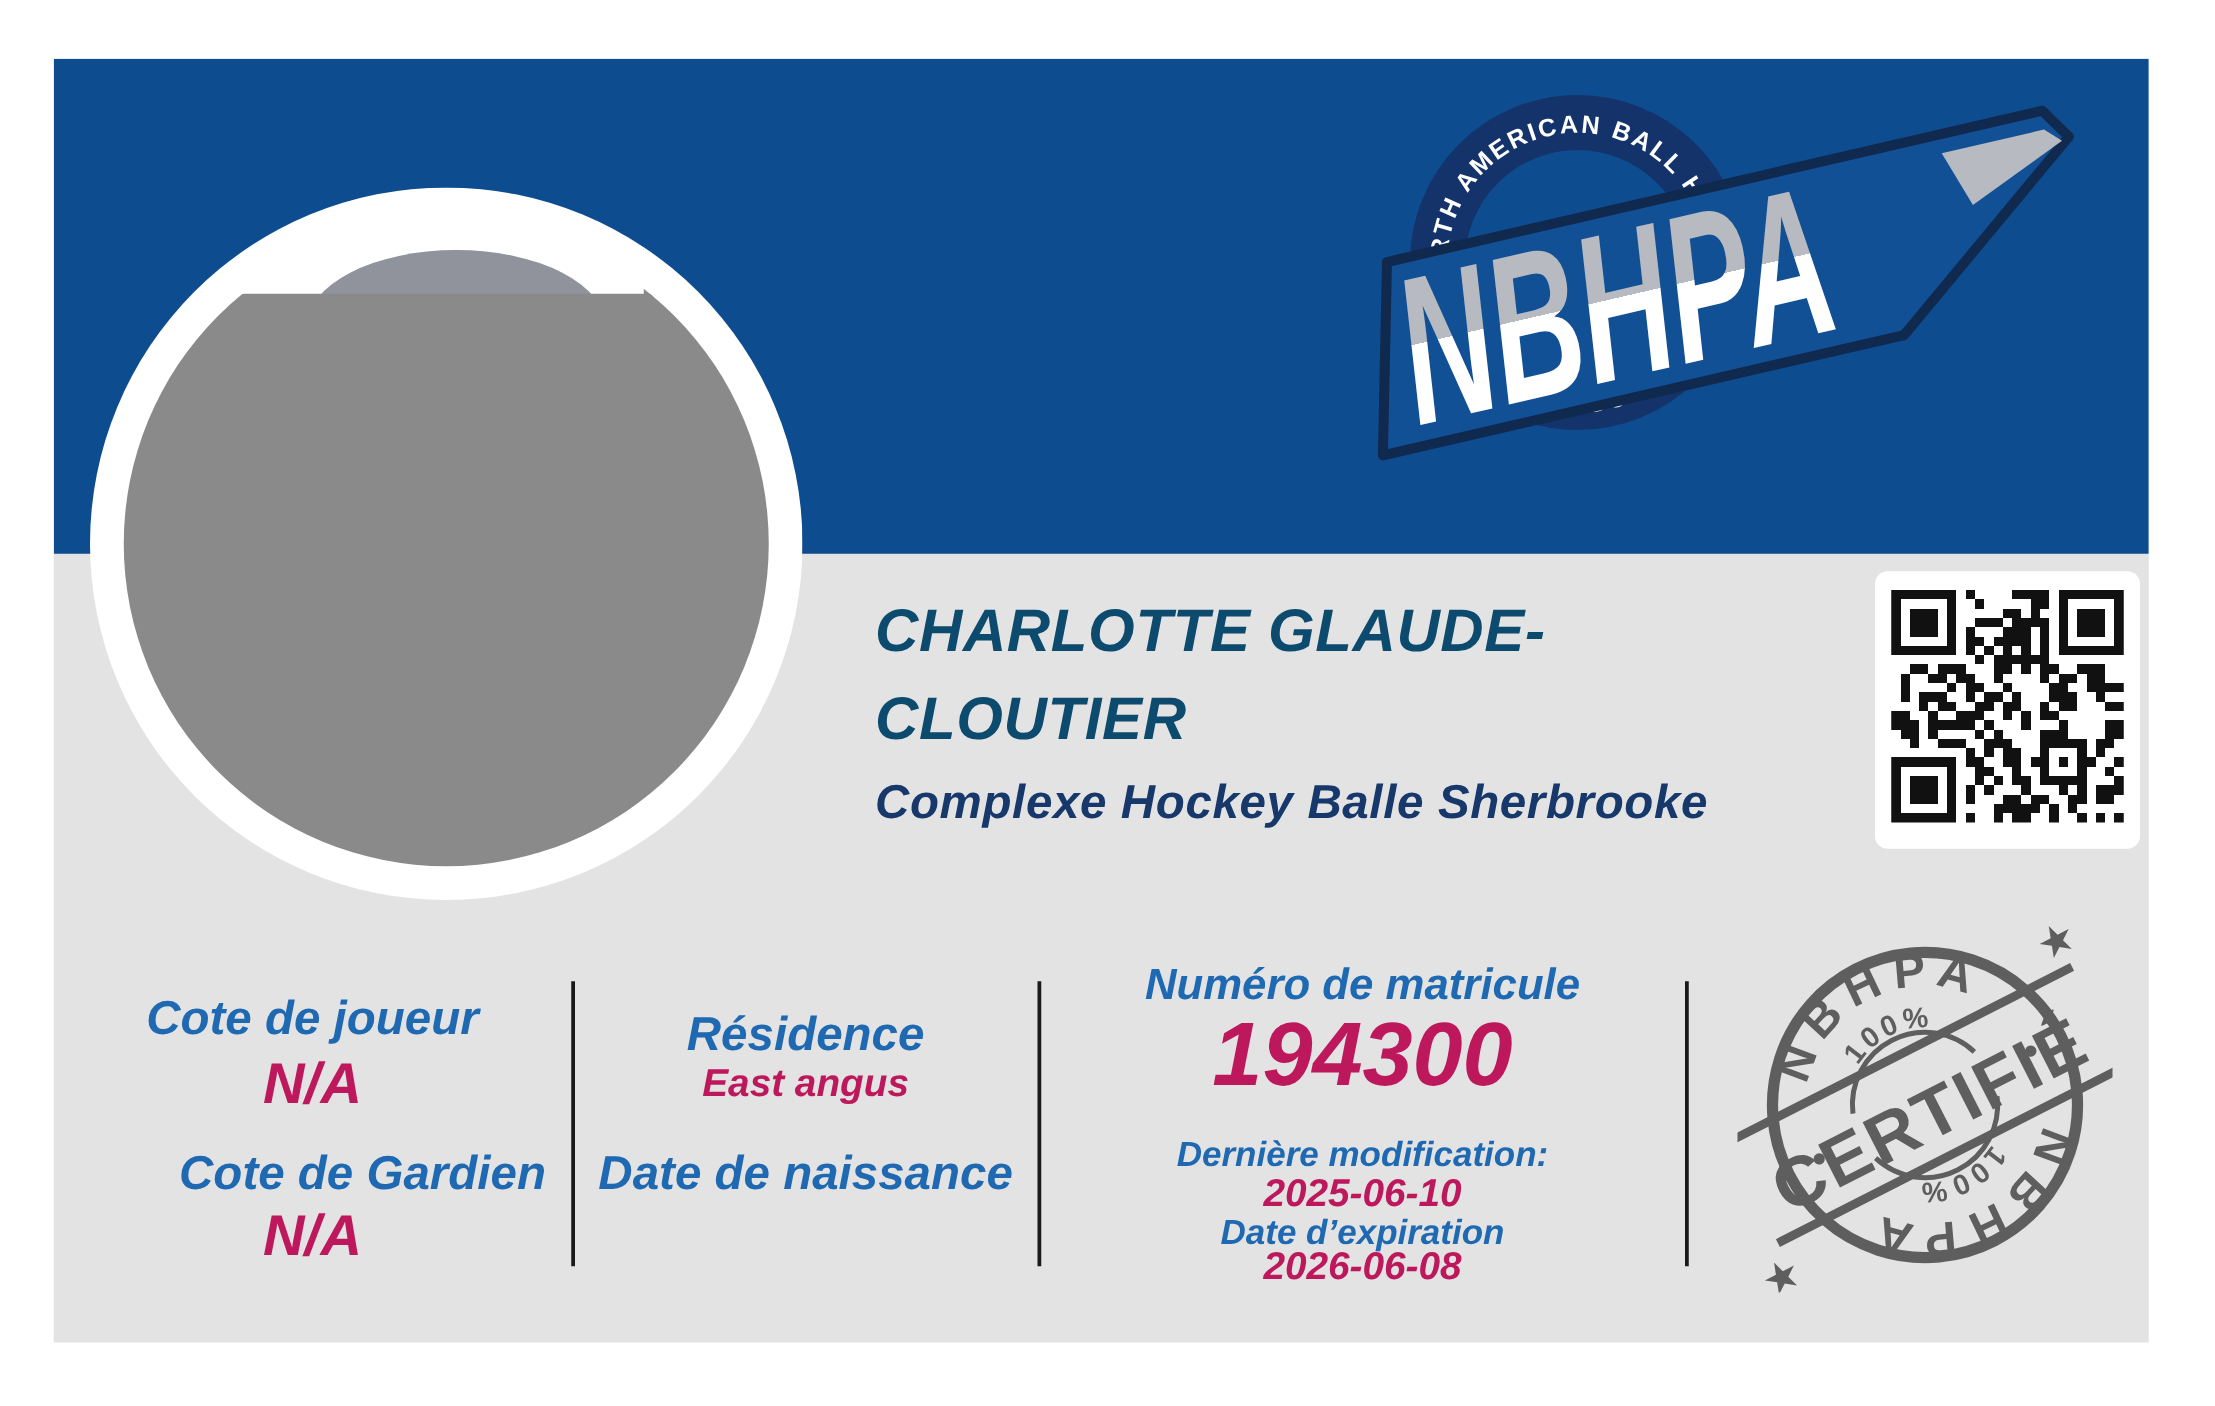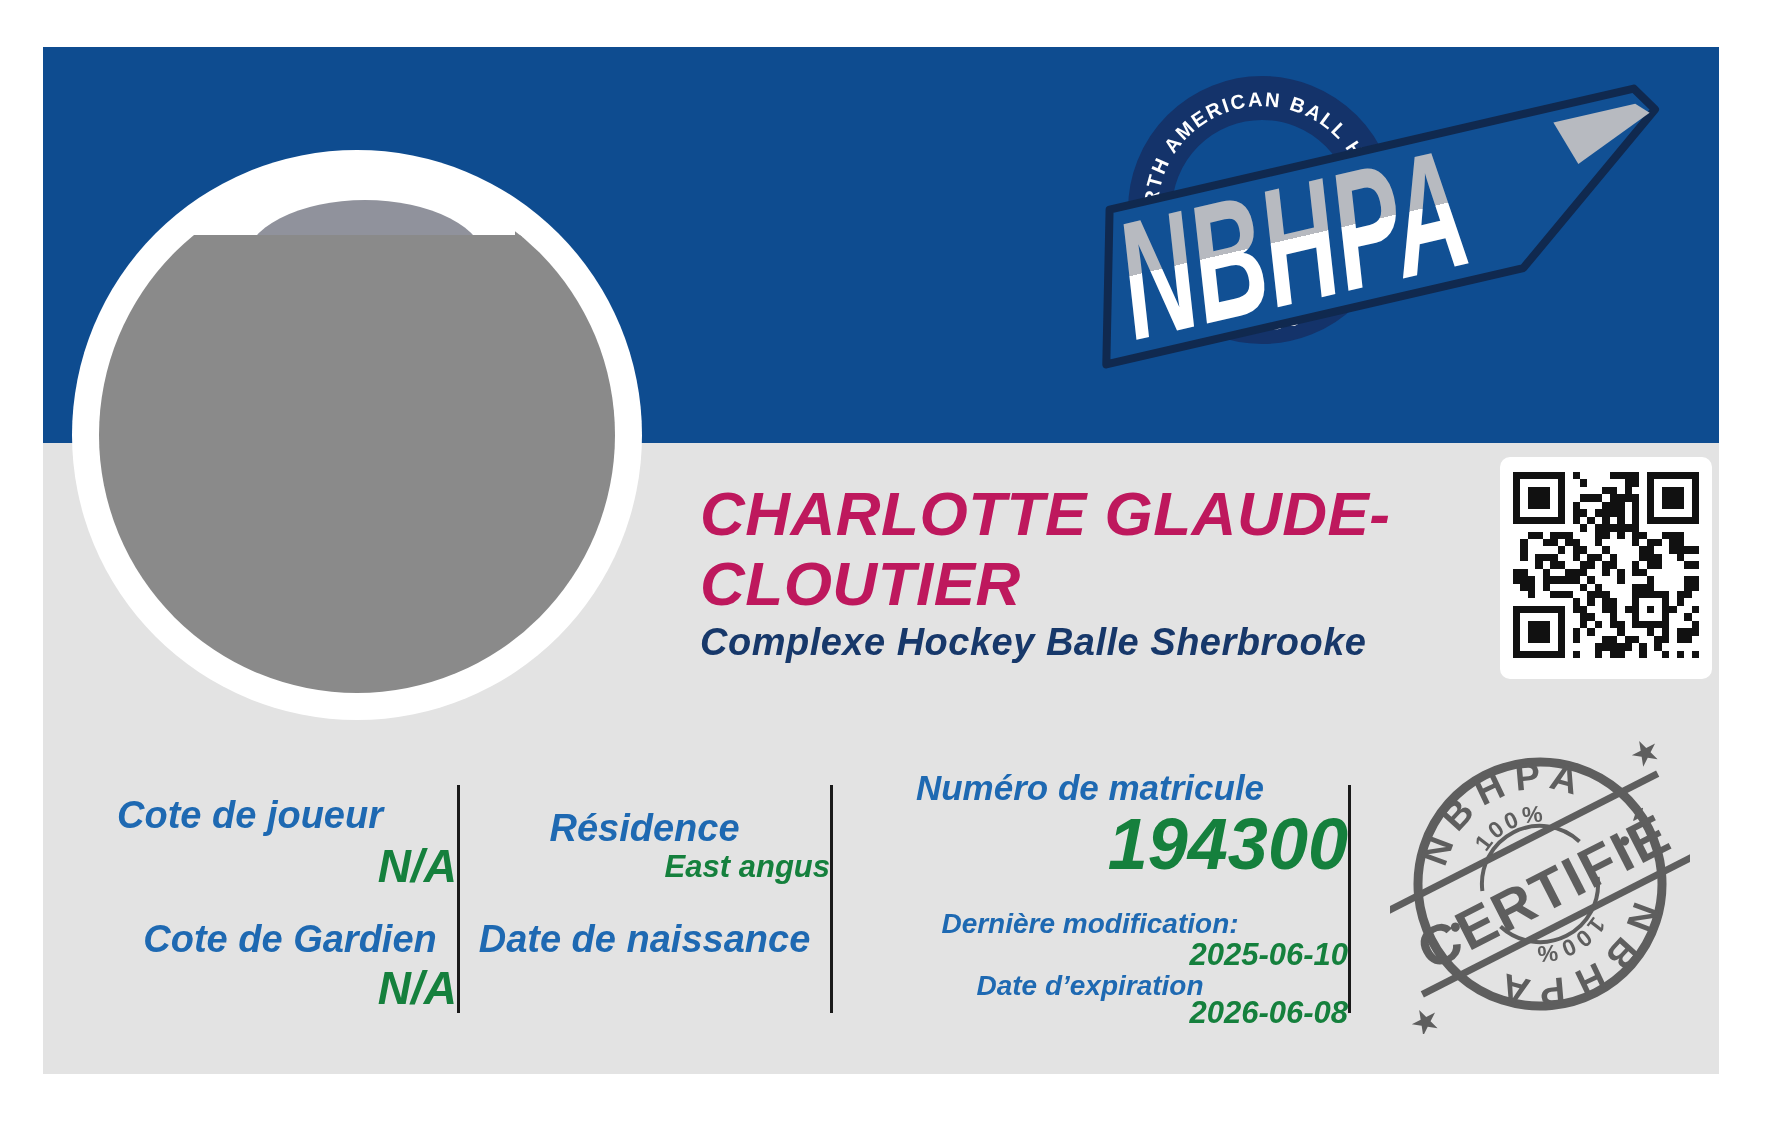--- a/index.html
+++ b/index.html
@@ -3,24 +3,24 @@
 <meta charset="utf-8">
 <style>
   html,body{margin:0;padding:0;}
   .page{position:relative;width:1772px;height:1125px;background:#ffffff;overflow:hidden;
         font-family:"Liberation Sans",sans-serif;}
   .card{position:absolute;left:43px;top:47px;width:1676px;height:1027px;background:#e3e3e3;overflow:hidden;}
   .band{position:absolute;left:0;top:0;width:1676px;height:396px;background:#0e4c90;}
   .logo{position:absolute;left:1029px;top:11px;width:600px;height:320px;}
   .photo{position:absolute;left:29px;top:103px;width:570px;height:570px;}
   .txt{position:absolute;white-space:nowrap;font-weight:bold;font-style:italic;}
-  .name-line{left:657px;font-size:62px;color:#be185d;letter-spacing:0.5px;}
+  .name-line{left:657px;font-size:48px;color:#0c4a6e;letter-spacing:0.5px;}
   .org-line{left:657px;font-size:38px;color:#17386a;letter-spacing:0.5px;}
   .lbl{color:#1e69b2;text-align:center;}
-  .val{color:#15803d;text-align:right;}
+  .val{color:#be185d;text-align:center;}
   .c1{left:0;width:414px;}
   .c2{left:416px;width:371px;}
   .c3{left:789px;width:516px;}
   .divider{position:absolute;top:738px;width:3px;height:228px;background:#1a1a1a;}
   .qr-box{position:absolute;left:1457px;top:410px;width:212px;height:222px;background:#ffffff;border-radius:10px;}
   .qr-box svg{position:absolute;left:13px;top:15px;}
   .stamp{position:absolute;left:1347px;top:687px;width:300px;height:300px;}
 </style>
 </head>
 <body>

